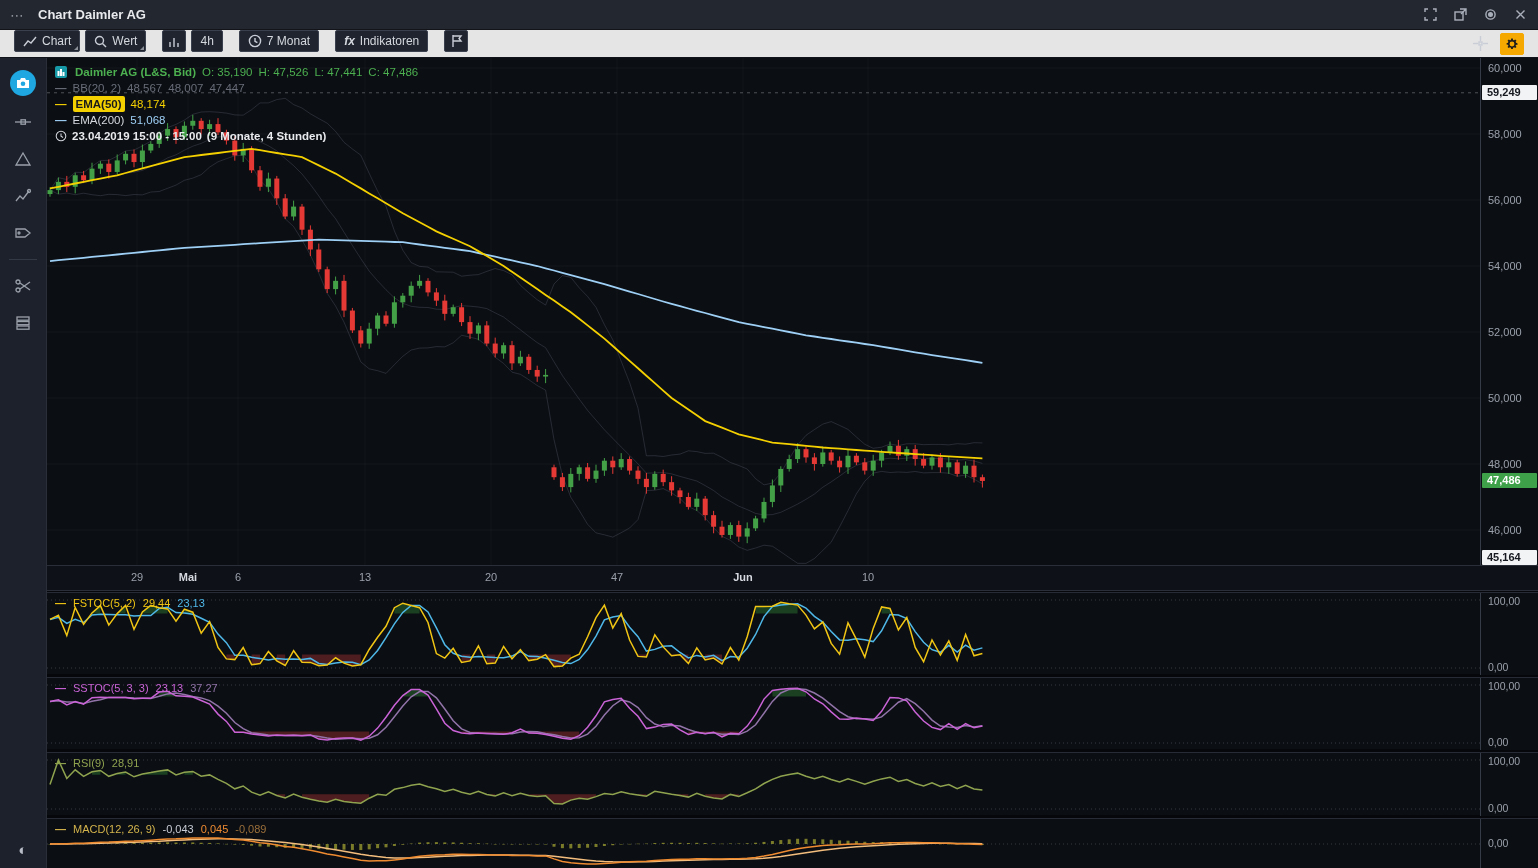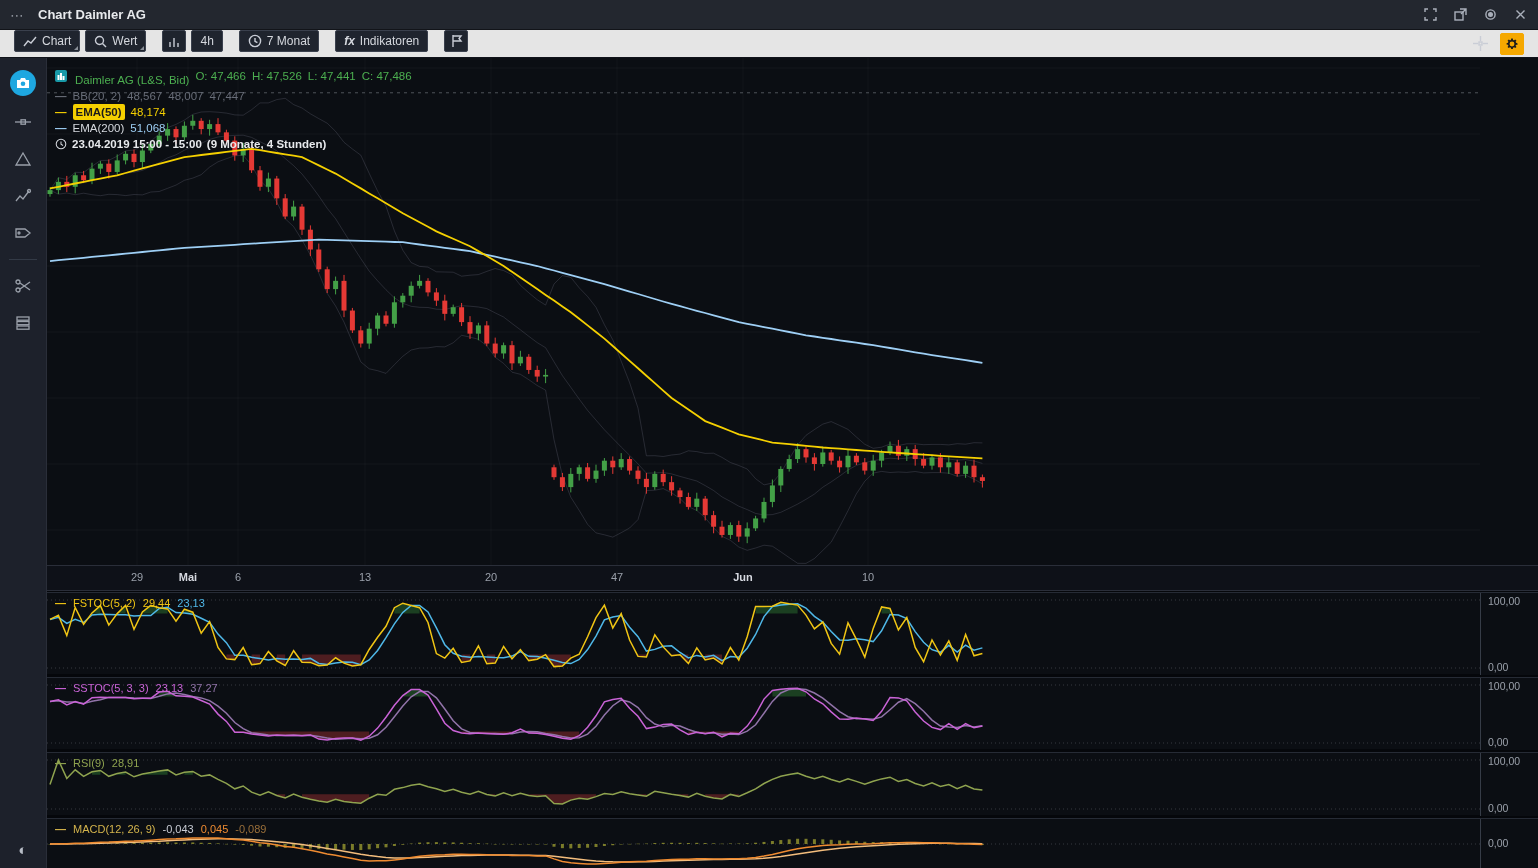--- a/index.html
+++ b/index.html
@@ -50,21 +50,21 @@
 
   
   .time-axis{position:absolute;left:0;width:1491px;background:#0e1118;border-top:1px solid #2a2e39;border-bottom:1px solid #2a2e39;}
   .ttick{position:absolute;top:5px;transform:translateX(-50%);font-size:11px;color:#9aa0aa;}
   .ttick.major{color:#d6d9e0;font-weight:bold;}
 
   
   .chart-legend{position:absolute;top:6px;left:8px;font-size:11.5px;line-height:16px;}
   .lg-row{display:flex;align-items:center;gap:6px;white-space:nowrap;}
   .lg-ohlc span{color:#4caf50;}
-  .lg-ohlc .inst{font-weight:normal;margin-top:8px;}
+  .lg-ohlc .inst{font-weight:bold;}
   .lg-bb span{color:#686d78;}
   .dash{font-weight:bold;}
   .e50tag{background:#f5d000;color:#1a1a1a;padding:0 3px;border-radius:2px;font-weight:bold;}
   .lg-date{color:#e8eaed;gap:5px;}
   .lg-date b{font-size:11.5px;}
   .inst-icon{display:inline-flex;margin-right:2px;}
   .clock-ic svg{stroke:#d5d8de;fill:none;stroke-width:1.2;}
 
   .pane-legend{position:absolute;top:4px;left:8px;font-size:11px;display:flex;gap:7px;align-items:center;z-index:2;}
   .ax-top{position:absolute;left:7px;top:2px;font-size:10.5px;color:#9aa0aa;}
@@ -474,21 +474,21 @@
           <div class="lg-row lg-ohlc">
             <span class="inst-icon">
                 <svg width="12" height="12" viewBox="0 0 12 12">
                   <rect width="12" height="12" rx="2" fill="#1899a8"></rect>
                   <rect x="2.5" y="5" width="2" height="5" fill="#fff"></rect>
                   <rect x="5" y="3" width="2" height="7" fill="#fff"></rect>
                   <rect x="7.5" y="6" width="2" height="4" fill="#fff"></rect>
                 </svg>
               </span>
             <span class="inst">Daimler AG (L&amp;S, Bid)</span>
-            <span>O: 47,466</span>
+            <span>O: 35,190</span>
             <span>H: 47,526</span>
             <span>L: 47,441</span>
             <span>C: 47,486</span>
           </div>
           <div class="lg-row lg-bb">
             <span class="dash">—</span>
             <span>BB(20, 2)</span>
             <span>48,567</span>
             <span>48,007</span>
             <span>47,447</span>
@@ -507,20 +507,33 @@
             <span class="clock-ic">
                 <svg width="12" height="12" viewBox="0 0 14 14">
                   <circle cx="7" cy="7" r="5.6"></circle>
                   <path d="M7 4v3.3l2.4 1.4"></path>
                 </svg>
               </span>
             <b>23.04.2019 15:00 - 15:00</b>
             <b>(9 Monate, 4 Stunden)</b>
           </div>
         </div>
+        <div class="axis-col" id="price-axis" style="height:507px;">
+            <div class="ptick" style="top: 2.5px;">60,000</div>
+            <div class="ptick" style="top: 68.5px;">58,000</div>
+            <div class="ptick" style="top: 134.5px;">56,000</div>
+            <div class="ptick" style="top: 200.5px;">54,000</div>
+            <div class="ptick" style="top: 266.5px;">52,000</div>
+            <div class="ptick" style="top: 332.5px;">50,000</div>
+            <div class="ptick" style="top: 398.5px;">48,000</div>
+            <div class="ptick" style="top: 464.5px;">46,000</div>
+            <div class="pmarker white" style="top: 27.283px;">59,249</div>
+            <div class="pmarker green" style="top: 415.462px;">47,486</div>
+            <div class="pmarker white" style="top: 492.088px;">45,164</div>
+          </div>
       </div>
 
       <div class="time-axis" id="time-axis" style="top:507px;height:26px;">
         <div id="time-ticks">
             <div class="ttick" style="left: 90px;">29</div>
             <div class="ttick major" style="left: 141px;">Mai</div>
             <div class="ttick" style="left: 191px;">6</div>
             <div class="ttick" style="left: 318px;">13</div>
             <div class="ttick" style="left: 444px;">20</div>
             <div class="ttick" style="left: 570px;">47</div>

